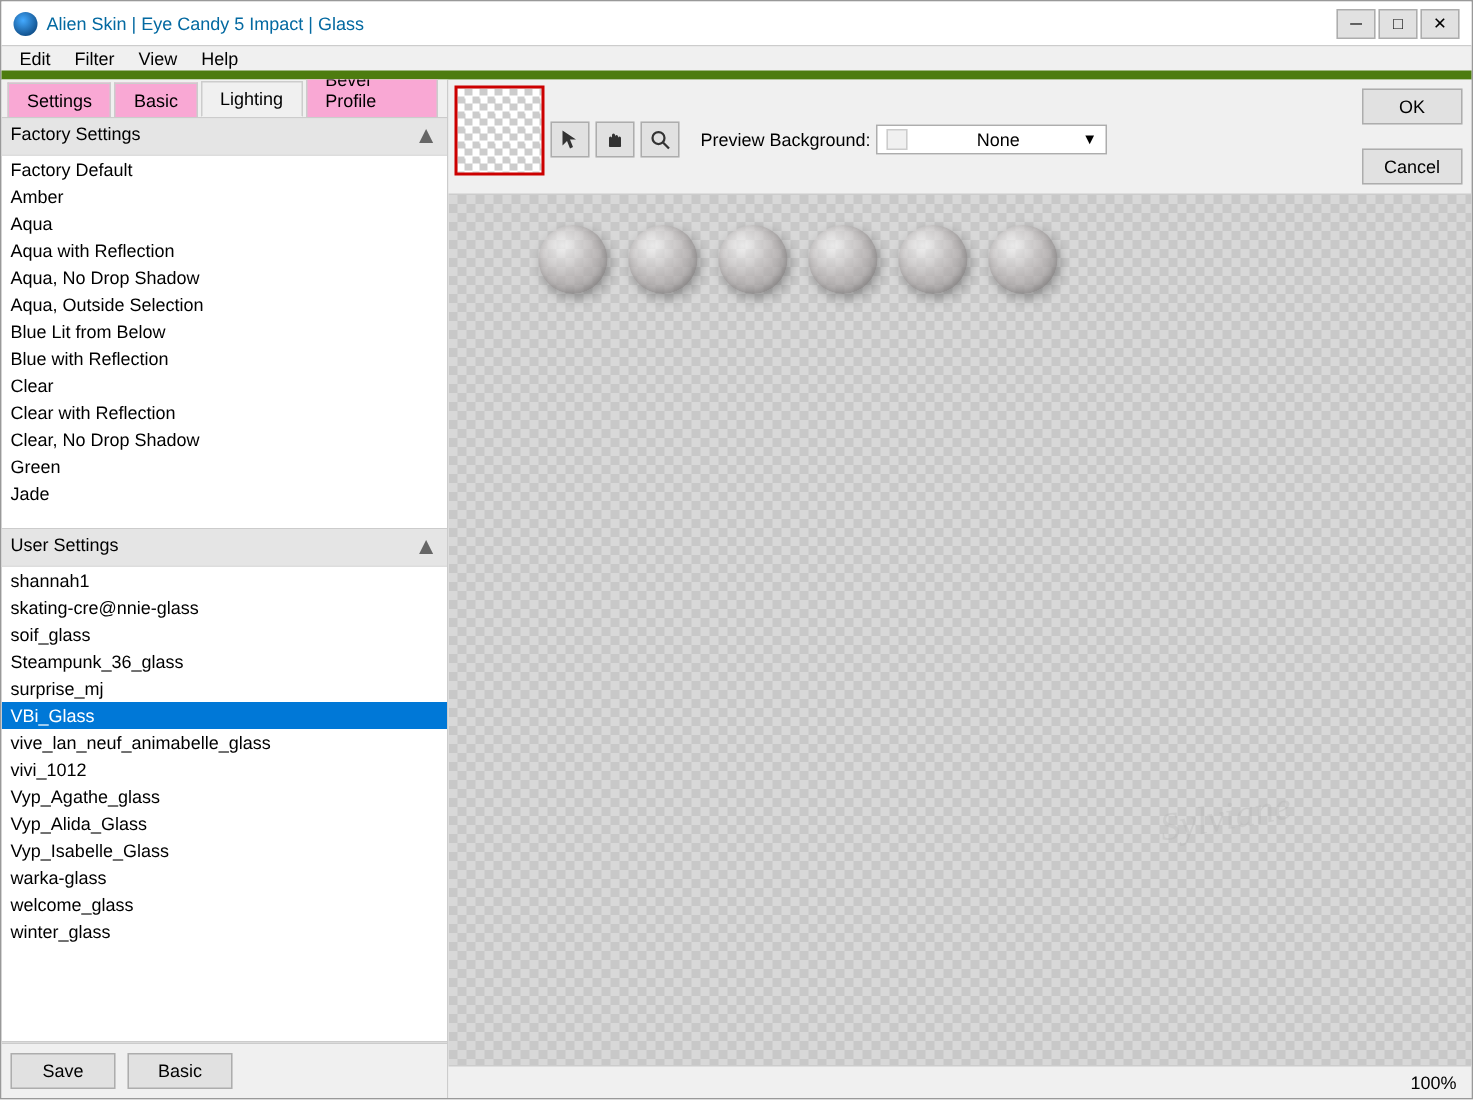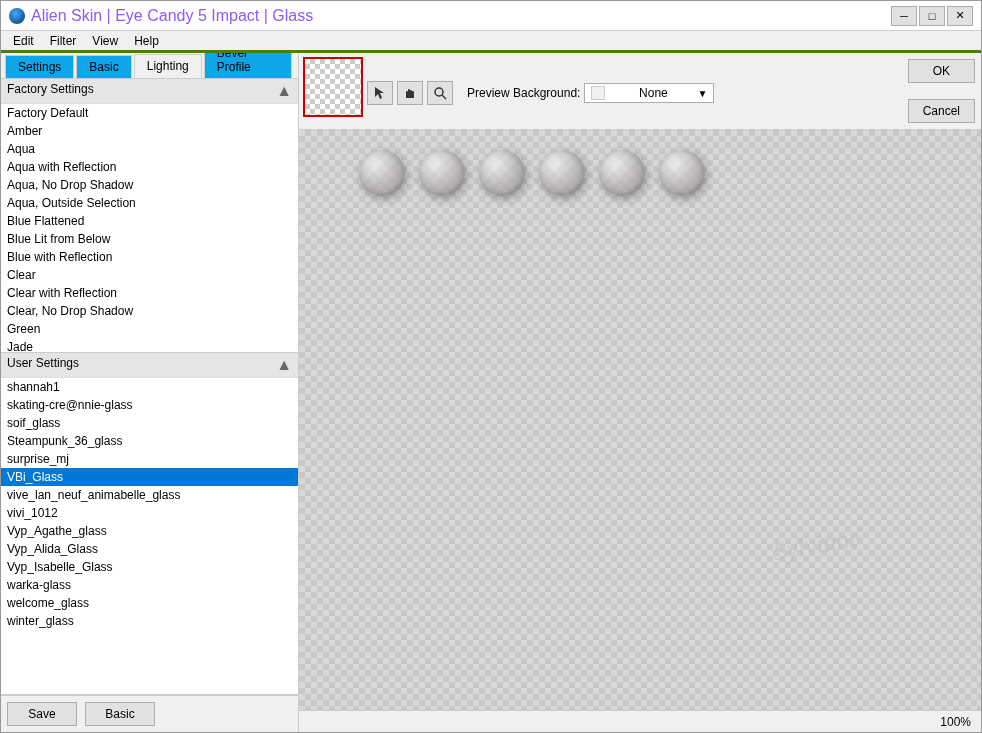--- a/index.html
+++ b/index.html
@@ -38,22 +38,22 @@
     }
 
     .title-bar-icon {
       width: 16px;
       height: 16px;
       background: radial-gradient(circle at 40% 35%, #4af, #036);
       border-radius: 50%;
     }
 
     .title-bar-text {
-      font-size: 16px;
-      color: #8b5cf6;
+      font-size: 12px;
+      color: #0369a1;
     }
 
     .title-bar-controls {
       display: flex;
       gap: 2px;
     }
 
     .title-btn {
       width: 26px;
       height: 20px;
@@ -66,21 +66,21 @@
       font-size: 11px;
       color: #000;
     }
 
     .menu-bar {
       height: 22px;
       background: #f0f0f0;
       display: flex;
       align-items: center;
       padding: 0 4px;
-      border-bottom: 3px solid #4d7c0f;
+      border-bottom: 6px solid #4d7c0f;
     }
 
     .menu-item {
       padding: 2px 8px;
       cursor: pointer;
       font-size: 12px;
     }
 
     .tabs-bar {
       height: 26px;
@@ -88,21 +88,21 @@
       display: flex;
       align-items: flex-end;
       padding: 0 4px;
       border-bottom: 1px solid #ccc;
     }
 
     .tab {
       padding: 4px 12px;
       cursor: pointer;
       font-size: 12px;
-      background: #0ea5e9;
+      background: #f9a8d4;
       border: 1px solid #ccc;
       border-bottom: none;
       margin-right: 2px;
       color: #000;
     }
 
     .tab.active {
       background: #f0f0f0;
       border-bottom: 1px solid #f0f0f0;
       z-index: 1;
@@ -281,21 +281,20 @@
           <span>Factory Settings</span>
           <span style="font-size:16px; color:#666; cursor:pointer;">▲</span>
         </div>
         <div class="list-scroll">
           <div class="list-item">Factory Default</div>
           <div class="list-item">Amber</div>
           <div class="list-item">Aqua</div>
           <div class="list-item">Aqua with Reflection</div>
           <div class="list-item">Aqua, No Drop Shadow</div>
           <div class="list-item">Aqua, Outside Selection</div>
-          <div class="list-item">Blue Flattened</div>
           <div class="list-item">Blue Lit from Below</div>
           <div class="list-item">Blue with Reflection</div>
           <div class="list-item">Clear</div>
           <div class="list-item">Clear with Reflection</div>
           <div class="list-item">Clear, No Drop Shadow</div>
           <div class="list-item">Green</div>
           <div class="list-item">Jade</div>
 
         </div>
       </div>
@@ -353,21 +352,21 @@
                 <rect x="3" y="10" width="8" height="2" rx="1" fill="#333"></rect>
               </svg>
             </button>
             <button class="tool-btn">
               <svg width="14" height="14" viewBox="0 0 14 14">
                 <circle cx="6" cy="6" r="4" stroke="#333" stroke-width="1.5" fill="none"></circle>
                 <line x1="9" y1="9" x2="13" y2="13" stroke="#333" stroke-width="1.5"></line>
               </svg>
             </button>
             <span style="font-size:12px; margin-left:10px;">Preview Background:</span>
-            <div style="display:flex; align-items:center; border:1px solid #adadad; background:#fff; padding:2px 6px; font-size:12px; width:130px; justify-content:space-between; cursor:pointer;">
+            <div style="display:flex; align-items:center; border:1px solid #adadad; background:#fff; padding:2px 6px; font-size:12px; width:154px; justify-content:space-between; cursor:pointer;">
               <span style="display:inline-block; width:14px; height:14px; background:#f0f0f0; border:1px solid #ccc; margin-right:4px;"></span>
               <span>None</span>
               <span style="font-size:10px;">▼</span>
             </div>
           </div>
         </div>
 
         <div style="display:flex; flex-direction:column; gap:16px; padding:6px;">
           <button class="btn btn-ok" style="min-width:65px;">OK</button>
           <button class="btn" style="min-width:65px;">Cancel</button>

